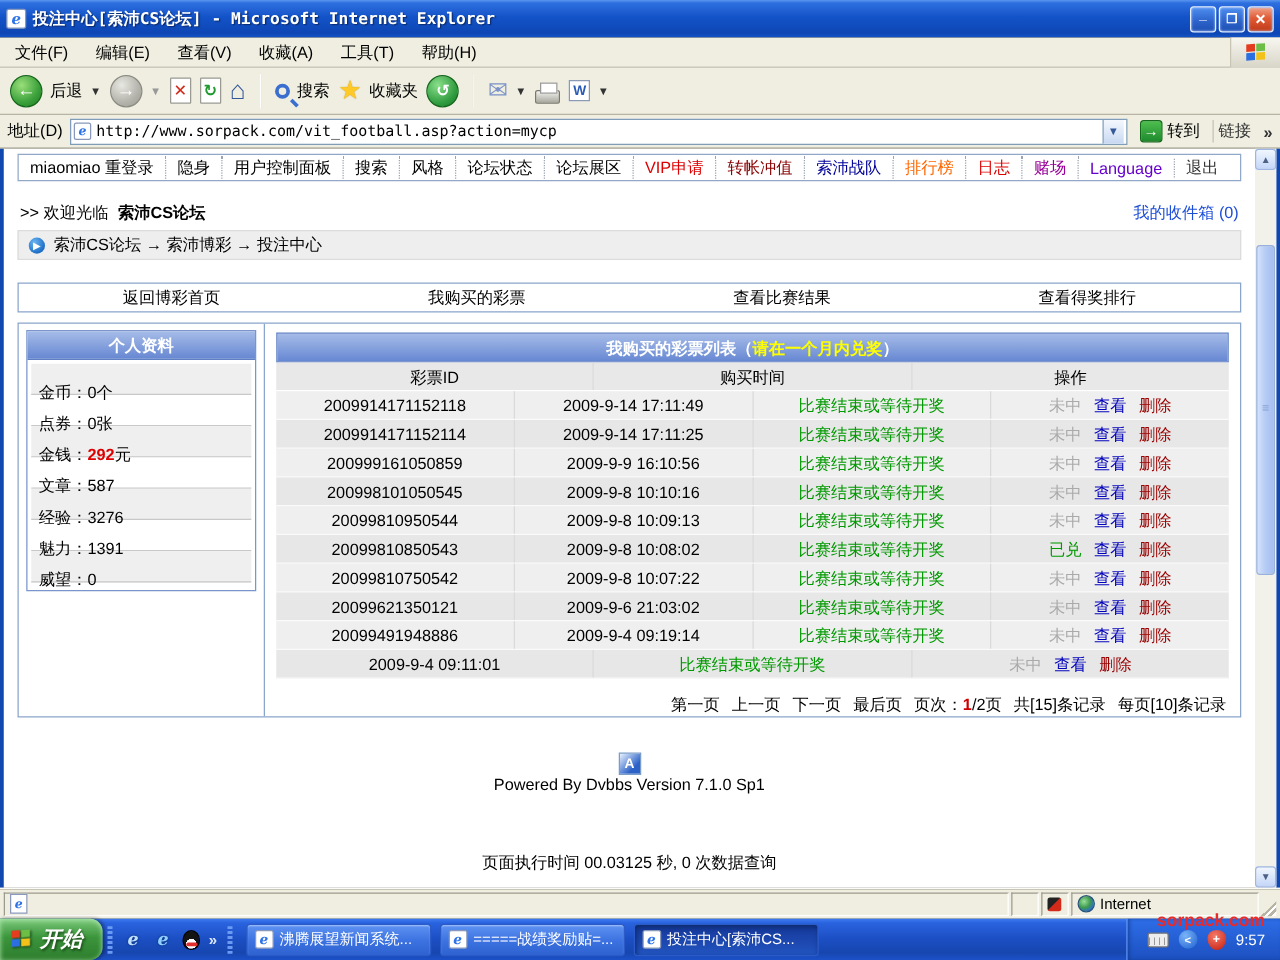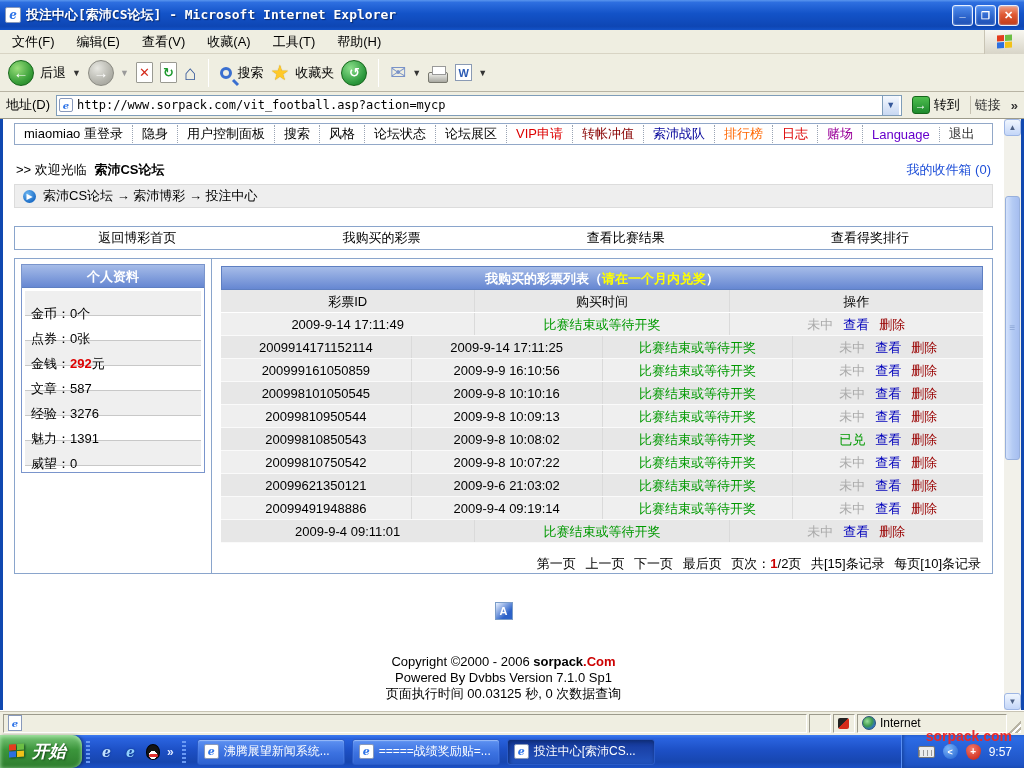--- a/index.html
+++ b/index.html
@@ -315,20 +315,21 @@
           </div>
           <div class="lottery-header">
 
           <span class="cell r-even">彩票ID</span>
               <span class="cell r-odd">购买时间</span>
               <span class="cell r-odd">操作</span>
             </div>
           <div>
 
               <div class="lottery-row r-even">
+                <span class="cell c-id">2009914171152118</span>
                 <span class="cell c-time">2009-9-14 17:11:49</span>
                 <span class="cell c-status">比赛结束或等待开奖</span>
                 <span class="cell c-ops">
                   <span class="result" style="color: rgb(170, 170, 170);">未中</span>
                   <span class="link view">查看</span>
                   <span class="link del">删除</span>
                 </span>
               </div>
 
               <div class="lottery-row r-odd">
@@ -436,25 +437,22 @@
             <span>最后页</span>
             <span>页次：</span><span class="pg-current">1</span><span class="pg-of">/2页</span>
             <span>共[15]条记录</span>
             <span>每页[10]条记录</span>
           </div>
         </div>
       </div>
 
       <div class="footer">
         <div class="footer-icon">A</div>
-        <div class="copyright">
-          <span>Copyright ©2000 - 2006 </span><span class="brand-b">sorpack</span><span class="brand-com">.Com</span>
-        </div>
         <div style="line-height:16px;">Powered By Dvbbs Version 7.1.0 Sp1</div>
-        <div style="line-height:16px;">页面执行时间 00.03125 秒, 0 次数据查询</div>
+        <div style="line-height:16px;margin-top:46px;">页面执行时间 00.03125 秒, 0 次数据查询</div>
       </div>
     </div>
 
     <div class="scrollbar">
       <span class="sb-btn sb-up">▲</span>
       <span class="sb-thumb"></span>
       <span class="sb-btn sb-down">▼</span>
     </div>
   </div>
 

